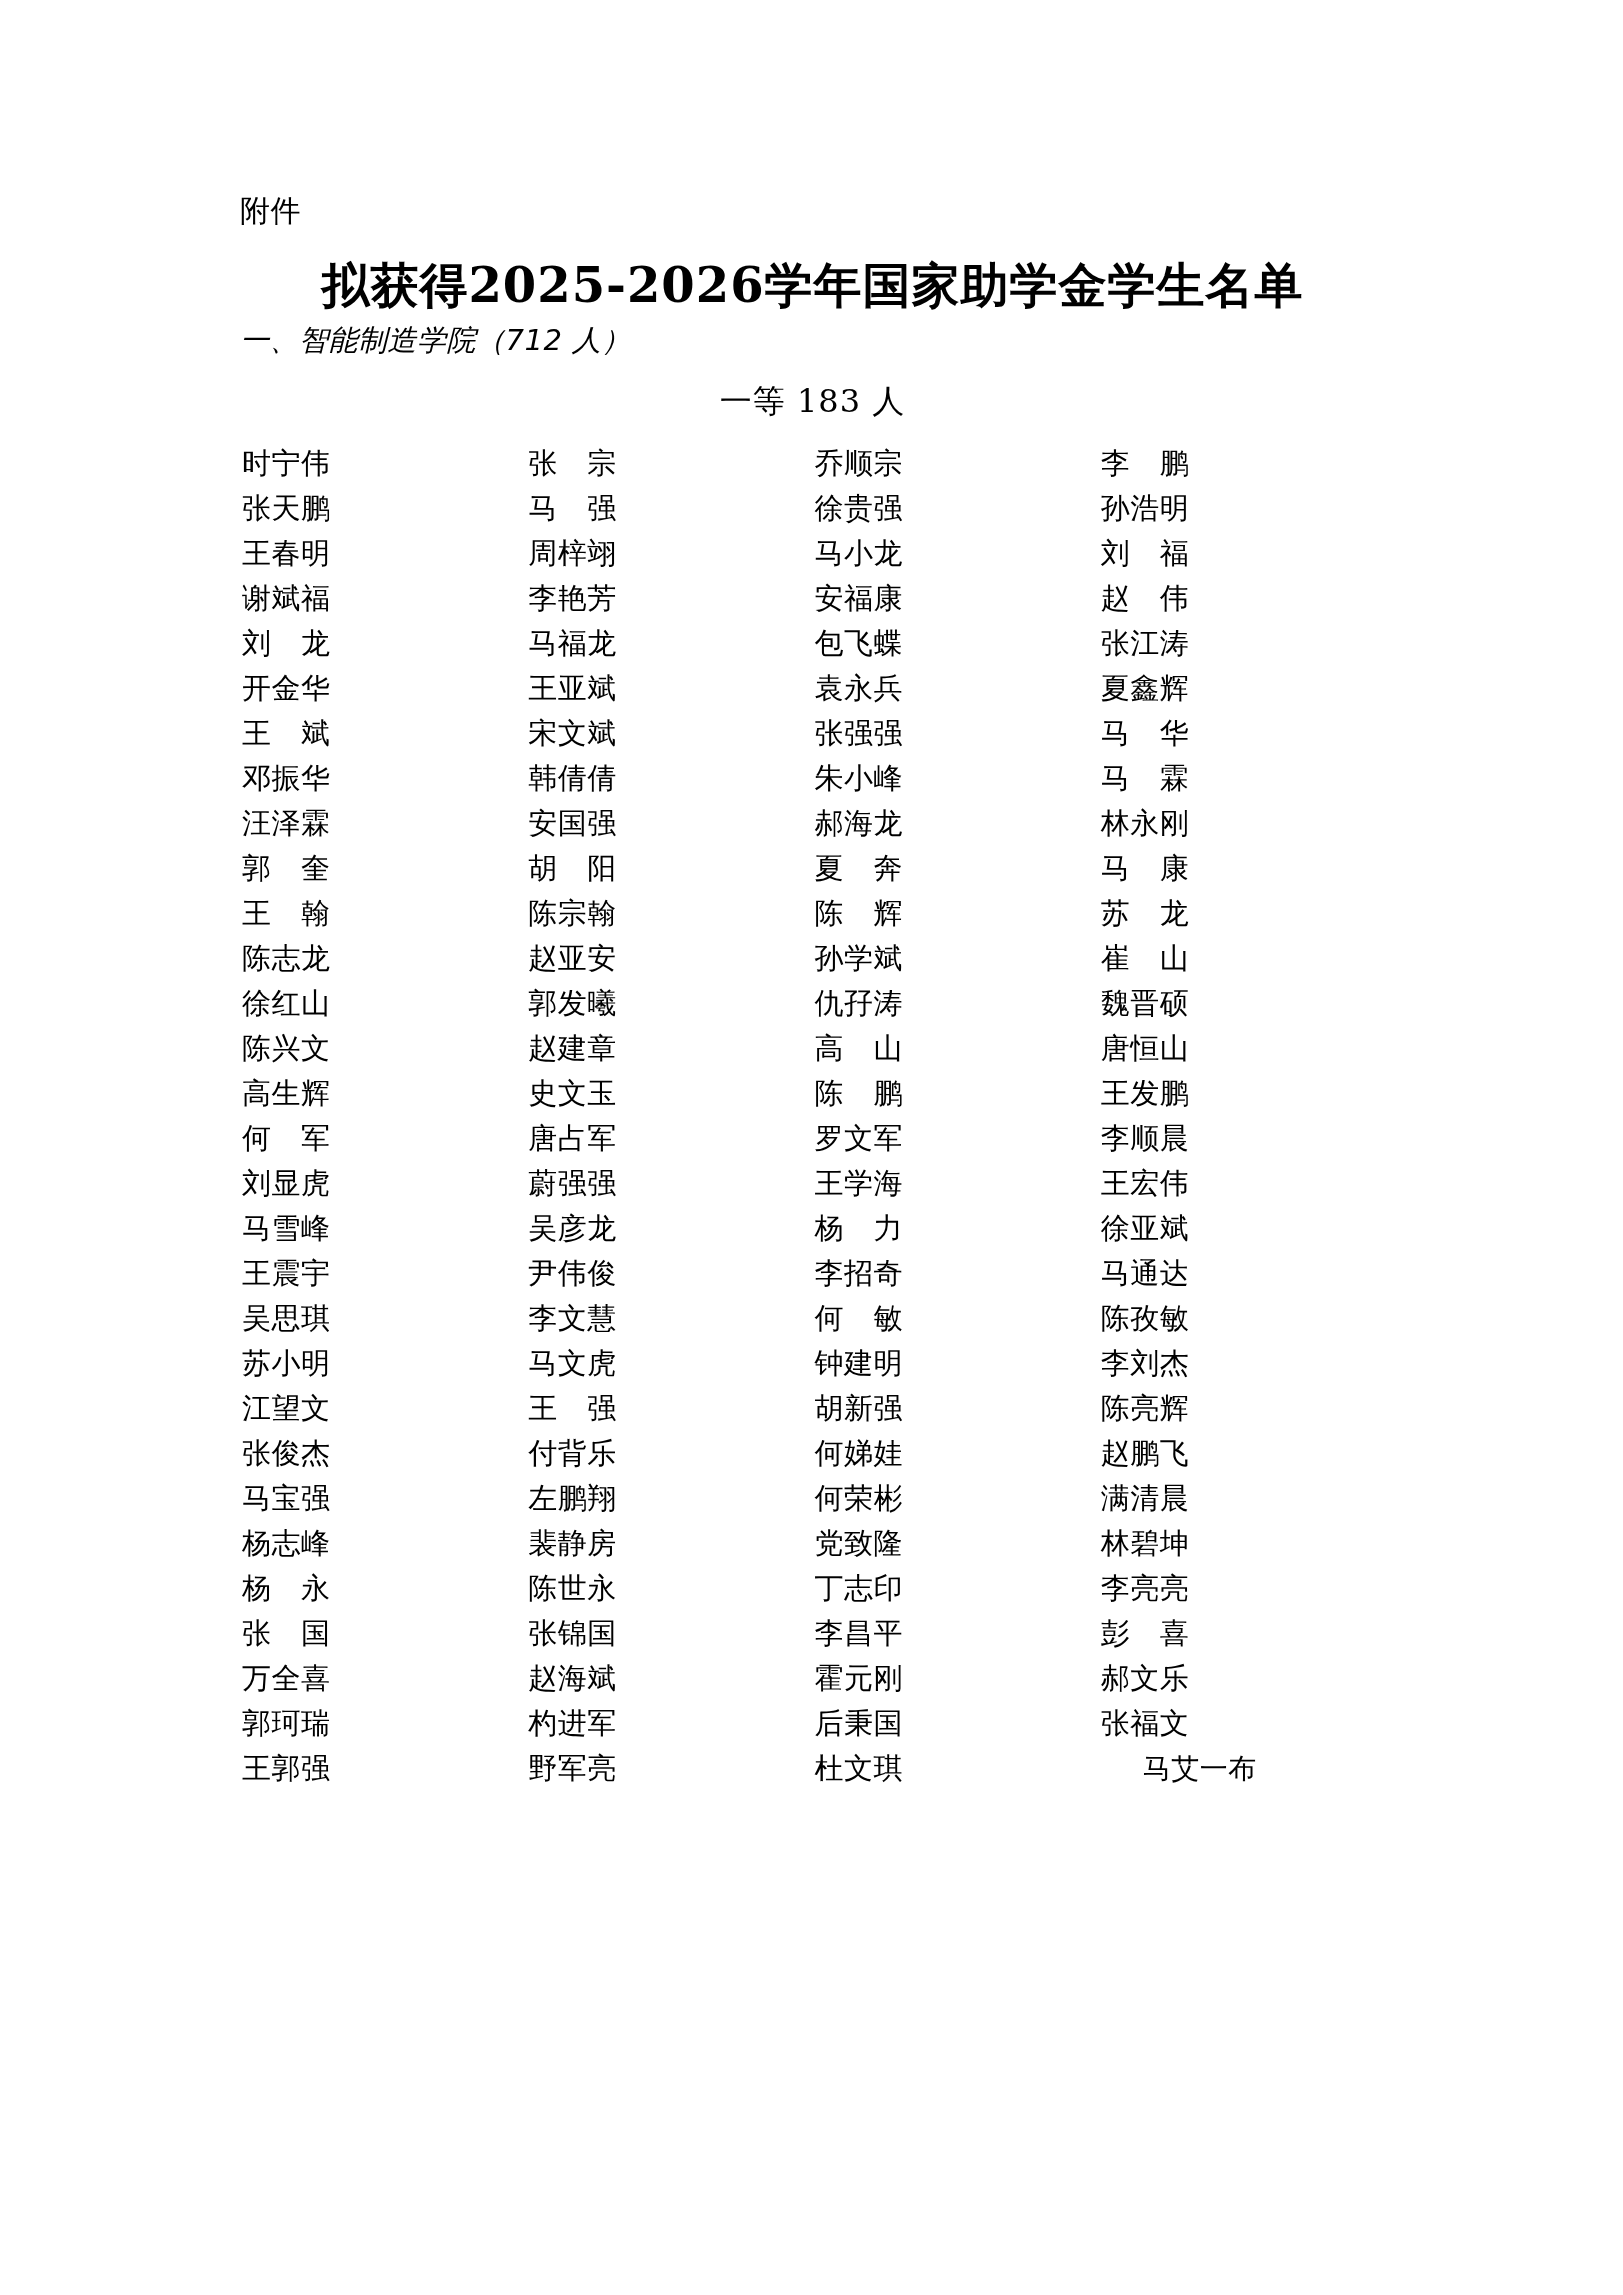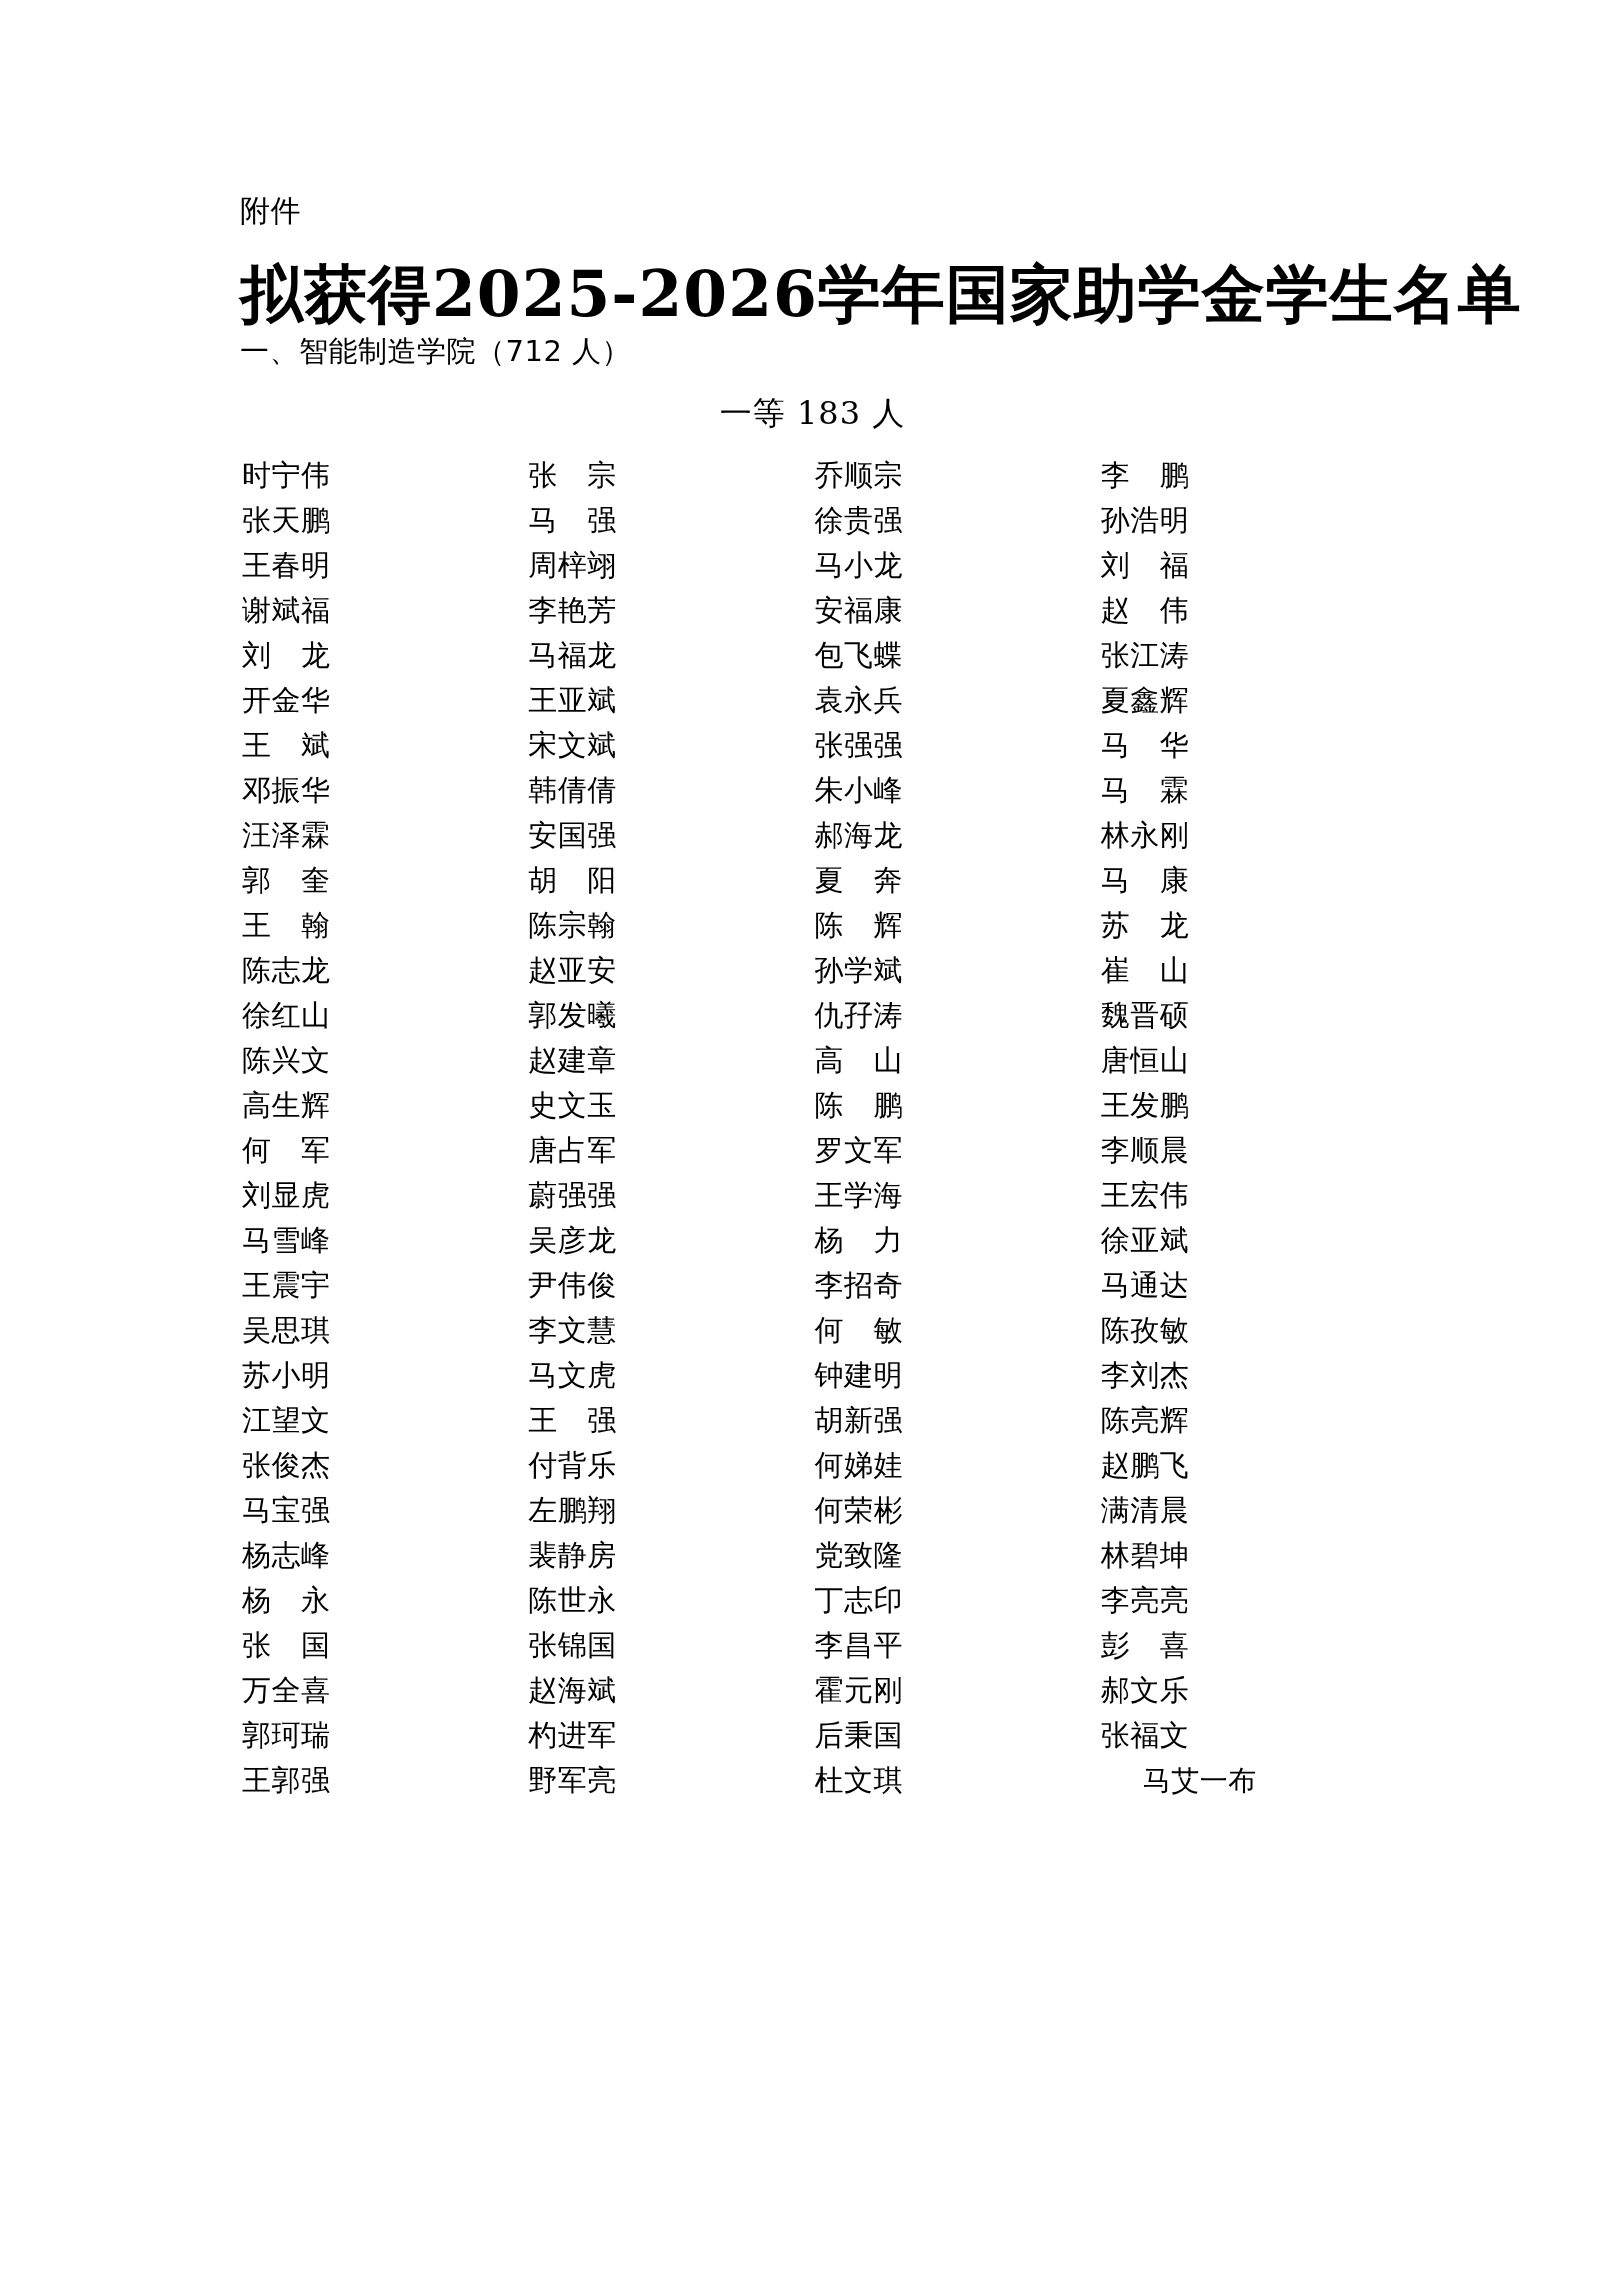--- a/index.html
+++ b/index.html
@@ -31,33 +31,34 @@
   .attachment-label {
     font-family: "DejaVu Sans", "Liberation Sans", sans-serif;
     font-size: 30px;
     line-height: 1.1;
     letter-spacing: 0.5px;
     margin: 0 0 31px 0;
   }
   .doc-title {
     font-family: "DejaVu Serif", "Liberation Serif", serif;
     font-weight: bold;
-    font-size: 63px;
+    font-size: 48px;
     line-height: 1.15;
     text-align: center;
     letter-spacing: 1px;
-    margin: 0 0 4px 0;
+    margin: 0 0 10px 0;
     white-space: nowrap;
   }
   .section-heading {
     font-family: "DejaVu Sans", "Liberation Sans", sans-serif;
     font-size: 29px;
     line-height: 1.2;
     margin: 0 0 24.5px 0;
     letter-spacing: 0.5px;
+    font-style: italic;
   }
   .subsection-heading {
     font-family: "DejaVu Serif", "Liberation Serif", serif;
     font-size: 32px;
     line-height: 1.2;
     text-align: center;
     margin: 0 0 20.4px 0;
     letter-spacing: 1px;
   }
   .name-grid {

